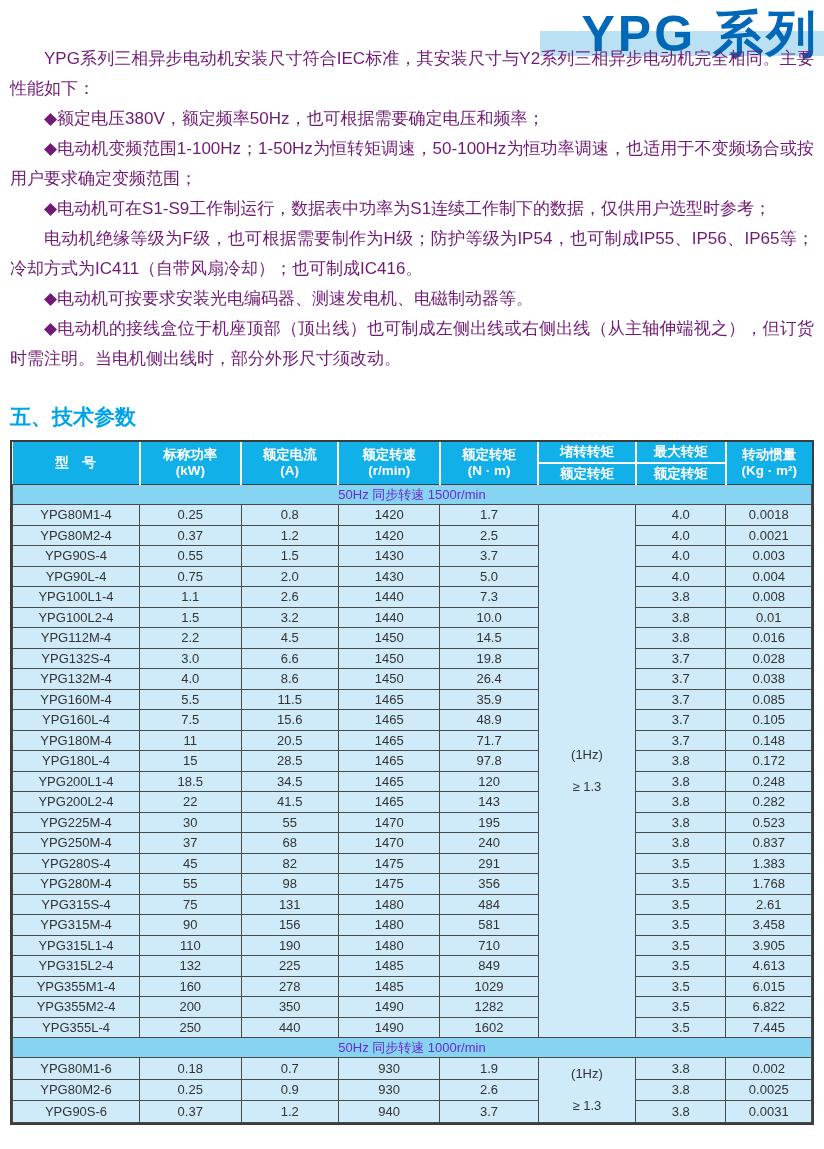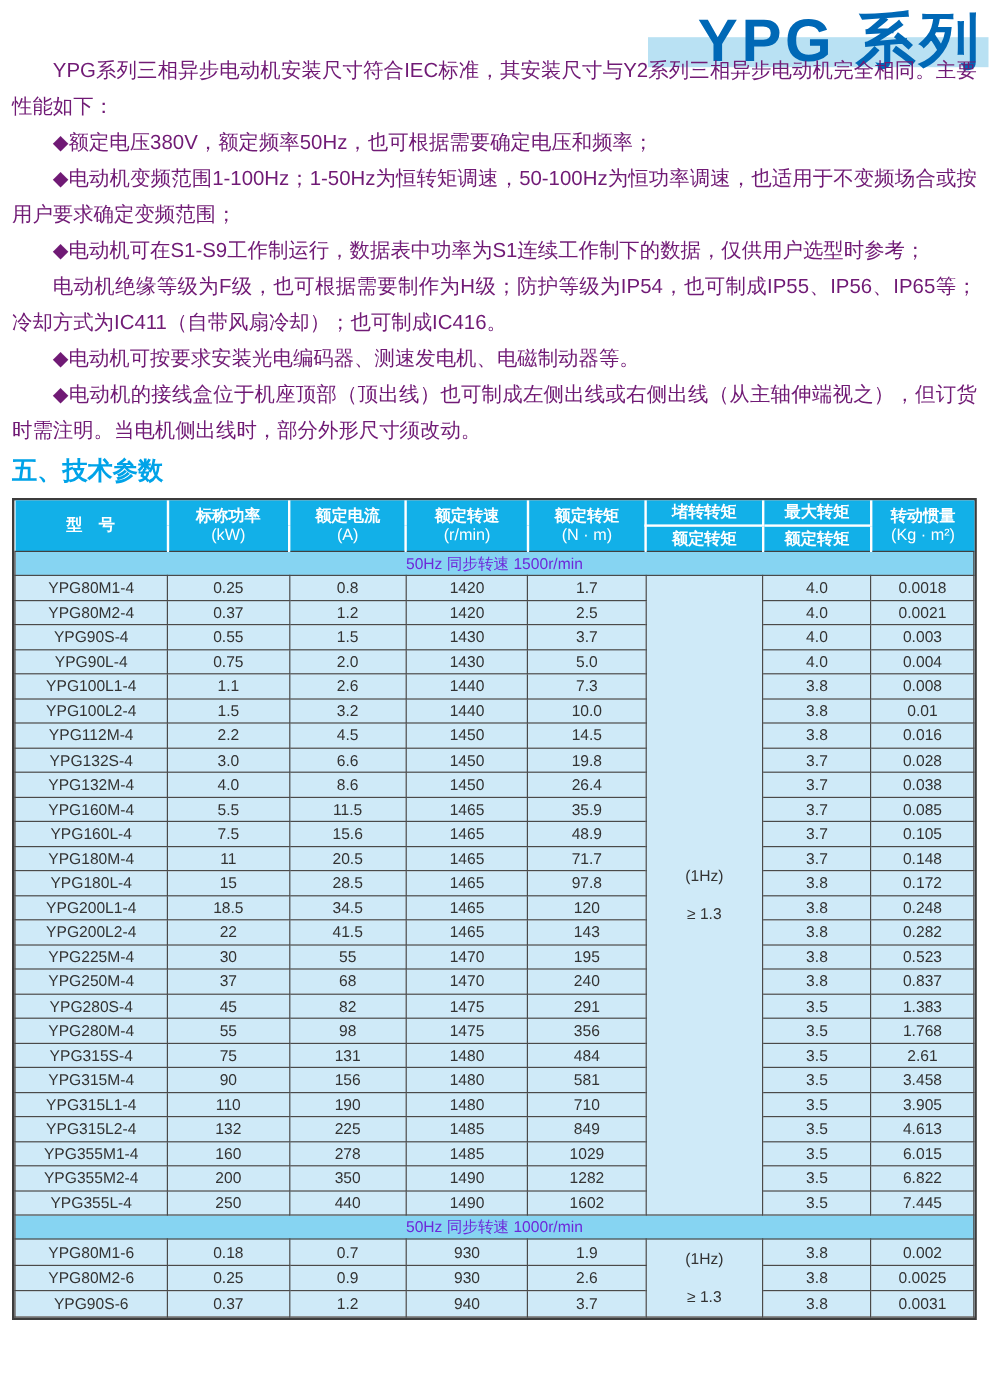--- a/index.html
+++ b/index.html
@@ -8,36 +8,36 @@
     background:#ffffff;
     font-family:"Liberation Sans","DejaVu Sans",sans-serif;
   }
   .title-band { position:absolute; top:31px; left:540px; width:284px; height:25px; background:#b9e1f3; }
   .series-title {
     position:absolute; top:1px; right:5px; margin:0;
     font-size:50px; font-weight:bold; color:#0068b6; letter-spacing:3px; white-space:nowrap;
   }
   .content { position:absolute; top:44px; left:10px; width:804px; }
   .sec-title { font-size:21px; font-weight:bold; color:#00a3e8; margin:0 0 9px 0; }
-  .sec-title.second { margin-top:4px; margin-bottom:9px; }
+  .sec-title.second { margin-top:29px; margin-bottom:9px; }
   .para {
     font-size:17px; line-height:30px; color:#701a75;
     text-align:justify; text-indent:2em; margin:0;
   }
   .table-frame { border:2px solid #3c3c3c; margin-top:2px; }
   table.spec { border-collapse:collapse; width:100%; table-layout:fixed; }
   thead th {
     background:#12b0e8; color:#ffffff; font-weight:bold; font-size:13.5px;
     border:2px solid #ffffff; border-bottom:1px solid #404040;
     padding:0; height:20px; line-height:16px; text-align:center;
   }
   thead tr:first-child th { border-top:0; }
   th.col-model { border-left:0;text-align:center; }
   th.col-last { border-right:0; }
-  th .sub { font-weight:normal; }
+  th .sub { font-weight:bold; }
   tbody td {
     background:#cfeaf8; border:1px solid #4a4a4a; font-size:13px; color:#333333;
     text-align:center; height:19.5px; padding:0; line-height:19px;
   }
   tbody td.subheader { background:#86d4f2; color:#6d28d9; height:19px; font-size:13px; }
   tbody td.merged-cell { vertical-align:middle; }
   .ratio-line { line-height:16px; }
   .ratio-line + .ratio-line { margin-top:16px; }
   tbody tr.sec2 td { height:20.5px; }
 </style>

